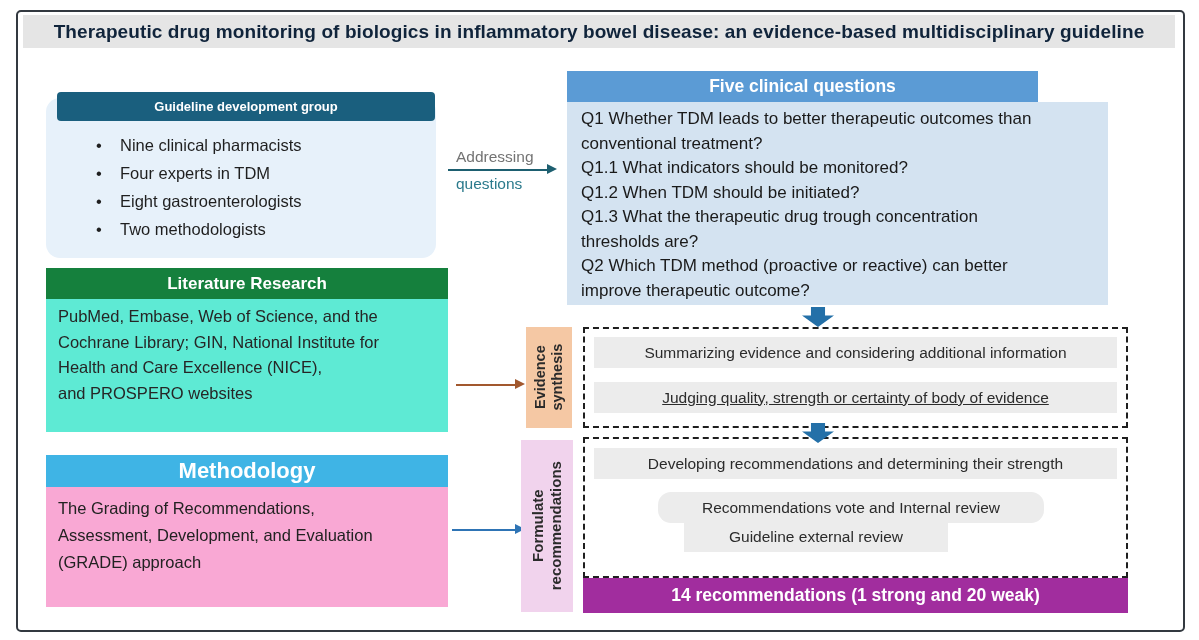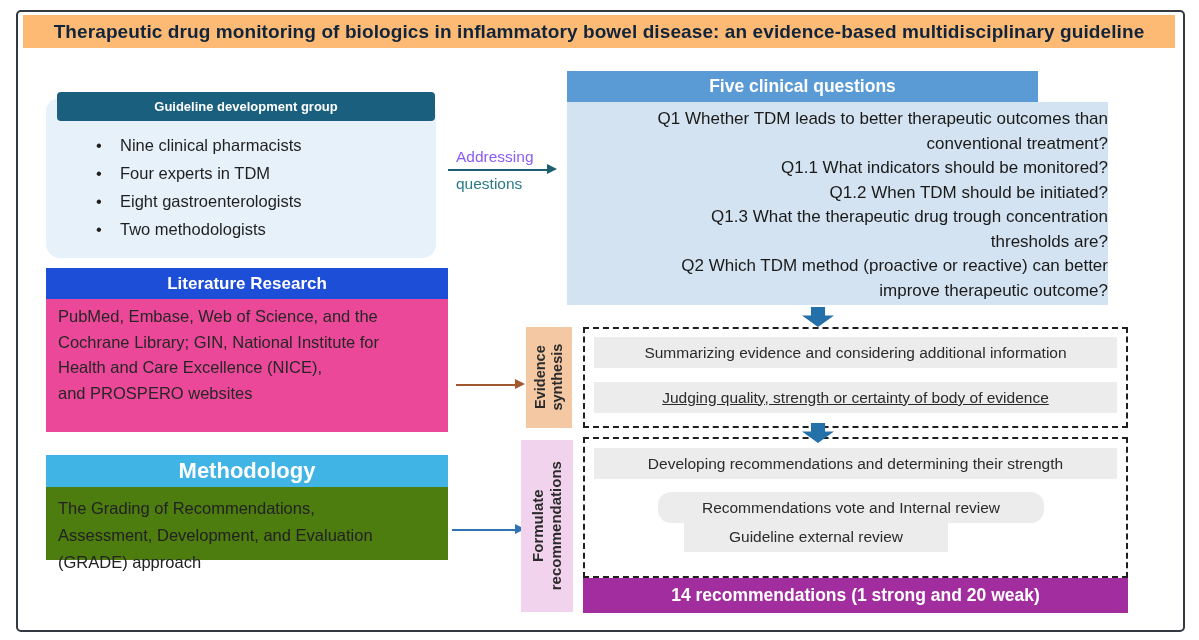--- a/index.html
+++ b/index.html
@@ -2,56 +2,56 @@
 <html><head>
 <meta charset="utf-8">
 <style>
   html,body{margin:0;padding:0;background:#ffffff;}
   body{font-family:"Liberation Sans","DejaVu Sans",sans-serif;}
   #stage{position:relative;width:1199px;height:640px;background:#fff;overflow:hidden;}
   .abs{position:absolute;}
   
   .frame{left:16px;top:10px;width:1165px;height:618px;border:2.5px solid #333940;border-radius:5px;}
   
-  .title-banner{left:23px;top:15px;width:1152px;height:33px;background:#fdba74;
+  .title-banner{left:23px;top:15px;width:1152px;height:33px;background:#e5e5e5;
     display:flex;align-items:center;justify-content:center;text-align:center;}
   .title-banner span{font-size:19px;font-weight:bold;color:#10243B;letter-spacing:.1px;}
   
   .hdr{display:flex;align-items:center;justify-content:center;color:#fff;font-weight:bold;}
   
   .gdg-body{left:46px;top:98px;width:390px;height:160px;background:#E7F1FA;border-radius:14px;}
   .gdg-header{left:57px;top:92px;width:378px;height:29px;background:#1A5F7E;border-radius:4px;font-size:13px;}
   .gdg-list{left:96px;top:131px;width:320px;}
   .bullet-row{display:flex;font-size:16.5px;color:#1f1f1f;line-height:28px;}
   .bullet-dot{width:24px;text-align:left;color:#1f1f1f;}
   
-  .addr-1{left:456px;top:148px;font-size:15.5px;color:#8b5cf6;}
+  .addr-1{left:456px;top:148px;font-size:15.5px;color:#737373;}
   .addr-2{left:456px;top:175px;font-size:15.5px;color:#2B7A8C;}
   
   .h-arrow{height:0;border-top:2.5px solid #1D5F70;}
   .h-arrow::after{content:"";position:absolute;right:-9px;top:-6.8px;
     border-left:10px solid #1D5F70;border-top:5.5px solid transparent;border-bottom:5.5px solid transparent;}
   .arrow-teal{left:448px;top:169px;width:100px;}
   .arrow-brown{left:456px;top:384px;width:60px;border-top-color:#A2582E;}
   .arrow-brown::after{border-left-color:#A2582E;}
   .arrow-blue{left:452px;top:529px;width:64px;border-top-color:#2E74B5;}
   .arrow-blue::after{border-left-color:#2E74B5;}
   
   .fcq-header{left:567px;top:71px;width:471px;height:31px;background:#5B9BD5;font-size:17.5px;}
   .fcq-body{left:567px;top:102px;width:541px;height:203px;background:#D4E3F1;
-    padding:5px 0 0 14px;box-sizing:border-box;text-align:right;}
+    padding:5px 8px 0 14px;box-sizing:border-box;}
   .q-line{font-size:17px;line-height:24.5px;color:#1a1a1a;white-space:nowrap;}
   
-  .lit-header{left:46px;top:268px;width:402px;height:31px;background:#1d4ed8;font-size:17px;}
-  .lit-body{left:46px;top:299px;width:402px;height:133px;background:#ec4899;
+  .lit-header{left:46px;top:268px;width:402px;height:31px;background:#15803d;font-size:17px;}
+  .lit-body{left:46px;top:299px;width:402px;height:133px;background:#5eead4;
     padding:5px 0 0 12px;box-sizing:border-box;}
   .lit-line{font-size:16.5px;line-height:25.5px;color:#262626;white-space:nowrap;}
   
   .meth-header{left:46px;top:455px;width:402px;height:32px;background:#3FB4E5;font-size:22px;}
-  .meth-body{left:46px;top:487px;width:402px;height:73px;background:#4d7c0f;
+  .meth-body{left:46px;top:487px;width:402px;height:120px;background:#f9a8d4;
     padding:8px 0 0 12px;box-sizing:border-box;}
   .meth-line{font-size:16.5px;line-height:27px;color:#222;white-space:nowrap;}
   
   .vlabel{display:flex;align-items:center;justify-content:center;}
   .vtext{transform:rotate(-90deg);text-align:center;white-space:nowrap;
     font-weight:bold;color:#2b2b2b;line-height:1.18;}
   .ev-label{left:526px;top:327px;width:46px;height:101px;background:#F5C8A4;}
   .ev-label .vtext{font-size:14.5px;}
   .fr-label{left:521px;top:440px;width:52px;height:172px;background:#F1D3ED;}
   .fr-label .vtext{font-size:15px;}

